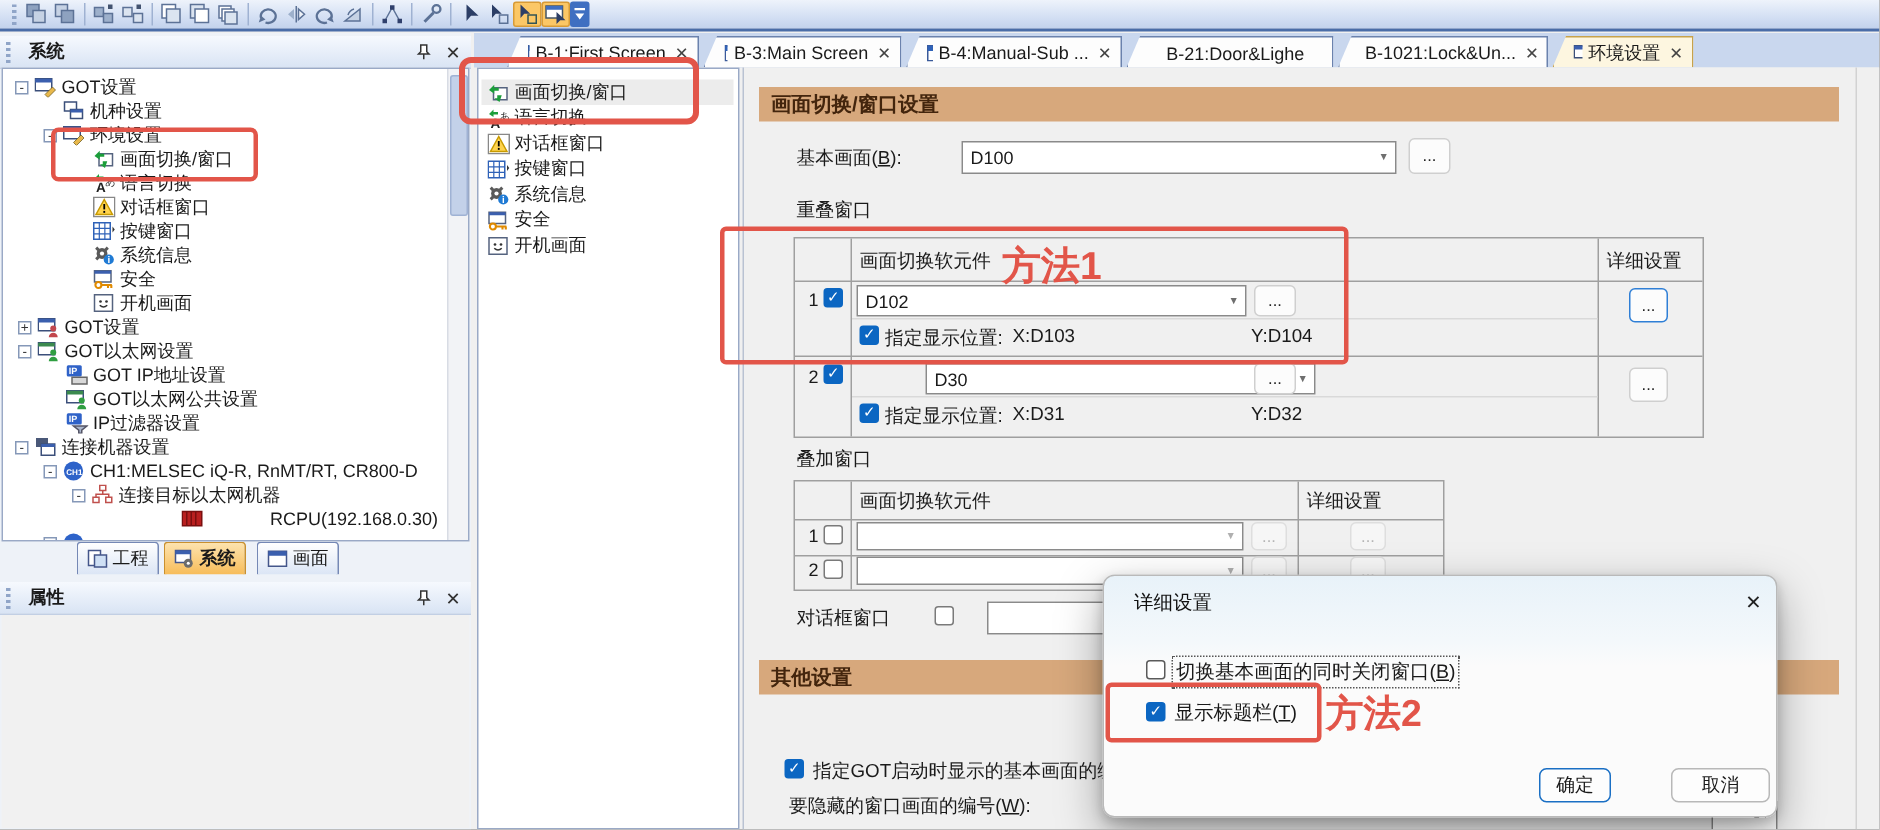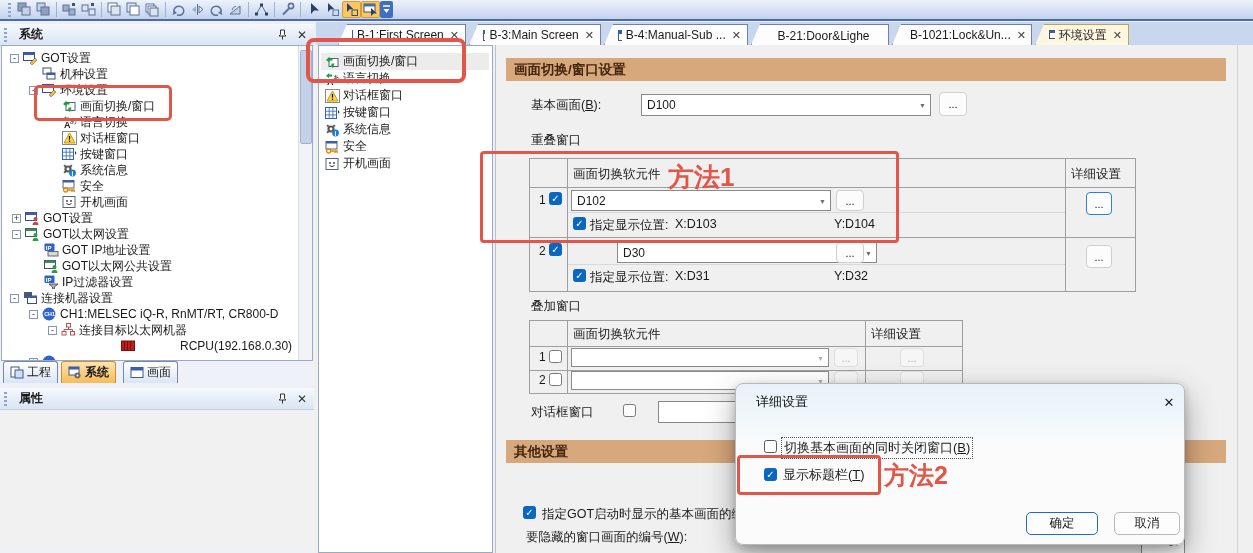--- a/index.html
+++ b/index.html
@@ -25,21 +25,21 @@
   #treebox{left:1px;top:23px;width:312px;height:316px;background:#fff;border:1px solid #9aa9c6;box-sizing:border-box;overflow:hidden;}
   #treescroll{position:absolute;right:0;top:0;width:13px;height:100%;background:#f2f3f6;border-left:1px solid #d8dce4;}
   #treethumb{position:absolute;left:1px;top:4px;width:10px;height:92px;background:#c3d1e9;border:1px solid #9fb2d4;border-radius:2px;}
   .trow{position:absolute;left:0;height:16px;display:flex;align-items:center;white-space:nowrap;}
   .texp{width:9px;height:9px;border:1px solid #8598b8;background:#fff;font-size:9px;line-height:7px;text-align:center;color:#333;box-sizing:border-box;margin-right:4px;flex:none;}
   .tnoexp{width:13px;flex:none;}
   .ticon{width:15px;height:14px;margin-right:3px;flex:none;display:flex;align-items:center;}
   .tlabel{font-size:12px;}
   
   .dtab{position:absolute;top:339px;height:21px;display:flex;align-items:center;gap:3px;padding:0 6px;
-    border:1px solid #7588b5;border-bottom:none;border-radius:3px 3px 0 0;background:linear-gradient(180deg,#ffffff,#dbe5f5);cursor:pointer;}
+    border:1px solid #7588b5;border-bottom:none;border-radius:3px 3px 0 0;background:linear-gradient(180deg,#ffffff,#dbe5f5);cursor:pointer;margin-left:48px;}
   .dtab.active{background:linear-gradient(180deg,#fde3ae,#f7bc59);border-color:#c9902f;font-weight:bold;}
   #props-body{left:1px;top:388px;width:312px;height:142px;background:#f1f1f1;}
   
   #tabbar{left:316px;top:22px;width:937px;height:23px;background:#c9d7ee;display:flex;align-items:flex-end;padding-left:22px;box-sizing:border-box;}
   .ttab{height:21px;display:flex;align-items:center;gap:4px;background:#fdfdfd;border:1px solid #6b82ad;border-bottom:none;
     clip-path:polygon(9px 0,100% 0,100% 100%,0 100%);padding:0 6px 0 13px;margin-right:3px;box-sizing:border-box;cursor:pointer;white-space:nowrap;overflow:hidden;}
   .ttab.active{background:#fdf6e0;border-color:#c8a24a;}
   .tclose{font-size:11px;color:#444;margin-left:2px;}
   
   #navlist{left:318px;top:45px;width:175px;height:508px;background:#fff;border:1px solid #9aa9c6;box-sizing:border-box;}
@@ -64,21 +64,21 @@
   .hline.lt{background:#d9d9d9;}
   .thead{position:absolute;font-size:12.5px;white-space:nowrap;}
   .rownum{position:absolute;font-size:12px;}
   
   #dialog{left:735px;top:383px;width:448px;height:160px;border-radius:8px;border:1px solid #b9b9b9;
     background:linear-gradient(180deg,#e8f2f9 0,#f3f8fb 42px,#fbfbfb 60px);box-shadow:0 12px 30px rgba(0,0,0,.35),0 3px 8px rgba(0,0,0,.18);z-index:5;}
   #dialog .dtitle{position:absolute;left:20px;top:9px;font-size:13px;color:#111;}
   #dialog .dclose{position:absolute;left:422px;top:7px;width:22px;height:22px;display:flex;align-items:center;justify-content:center;font-size:13px;color:#222;cursor:pointer;}
   .dcklbl{position:absolute;font-size:13px;white-space:nowrap;}
   .dcklbl.focus{outline:1px dotted #555;padding:1px 2px;}
-  .dbtn{position:absolute;width:72px;height:23px;background:#fdfdfd;border:1px solid #b8b8b8;border-radius:5px;display:flex;align-items:center;justify-content:center;font-size:12.5px;cursor:pointer;box-sizing:border-box;}
+  .dbtn{position:absolute;width:48px;height:23px;background:#fdfdfd;border:1px solid #b8b8b8;border-radius:5px;display:flex;align-items:center;justify-content:center;font-size:12.5px;cursor:pointer;box-sizing:border-box;}
   .dbtn.def{border:1.5px solid #1a6fc4;}
   
   .ann{position:absolute;border:3px solid #e25549;border-radius:5px;z-index:9;pointer-events:none;}
   .anntxt{position:absolute;color:#e25549;z-index:9;font-weight:bold;white-space:nowrap;}
   u{text-decoration:underline;}
   .rightstrip{left:1237px;top:45px;width:16px;height:508px;background:#f0f0f0;border-left:1px solid #d2d2d2;}
 </style>
 </head>
 <body>
 

